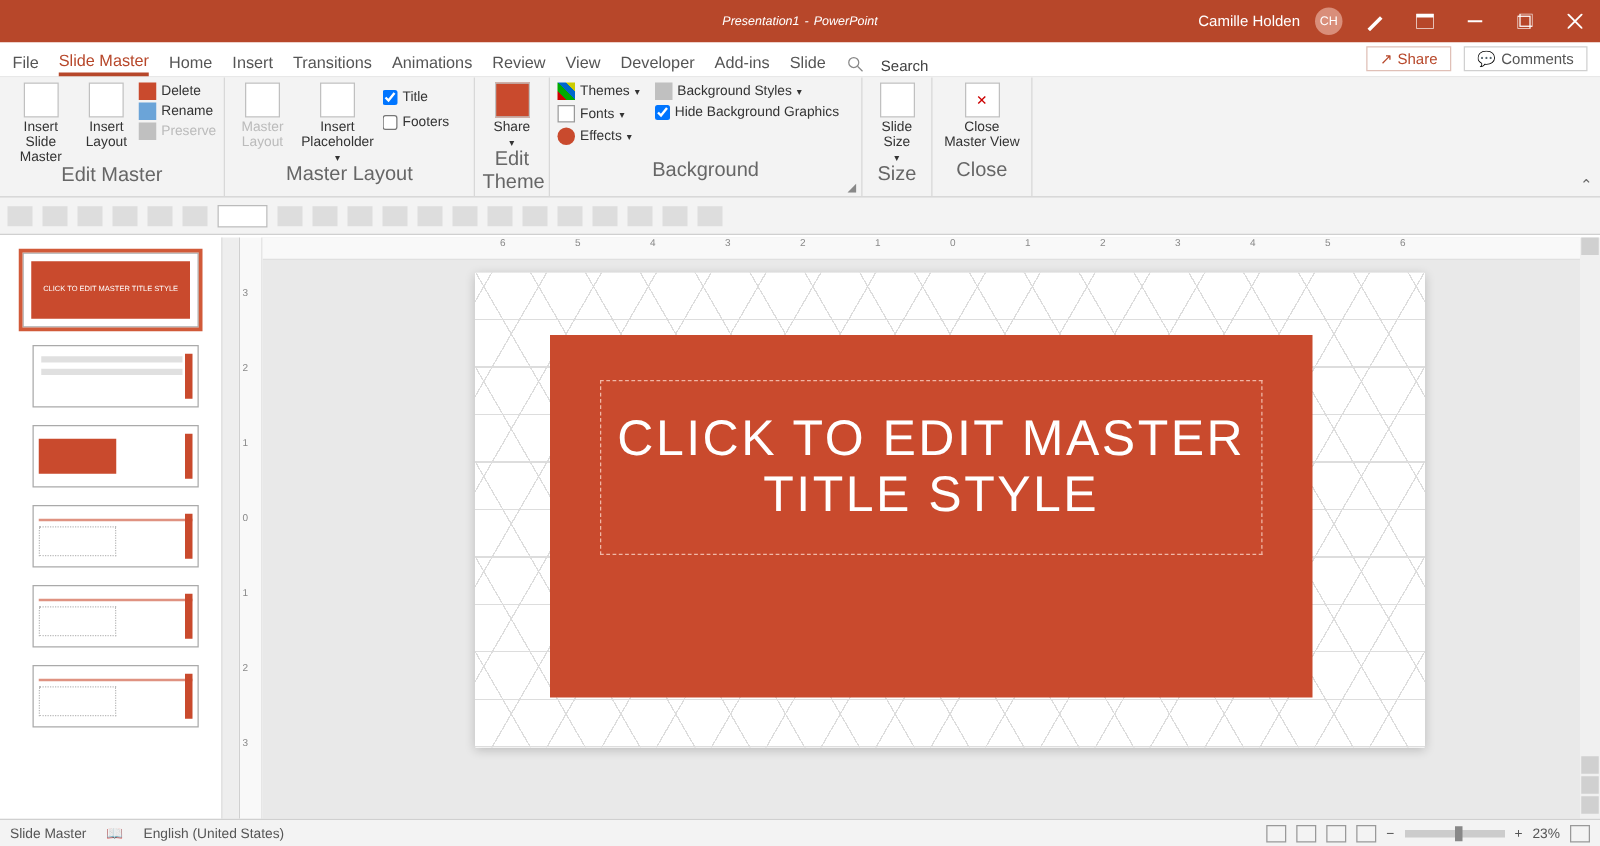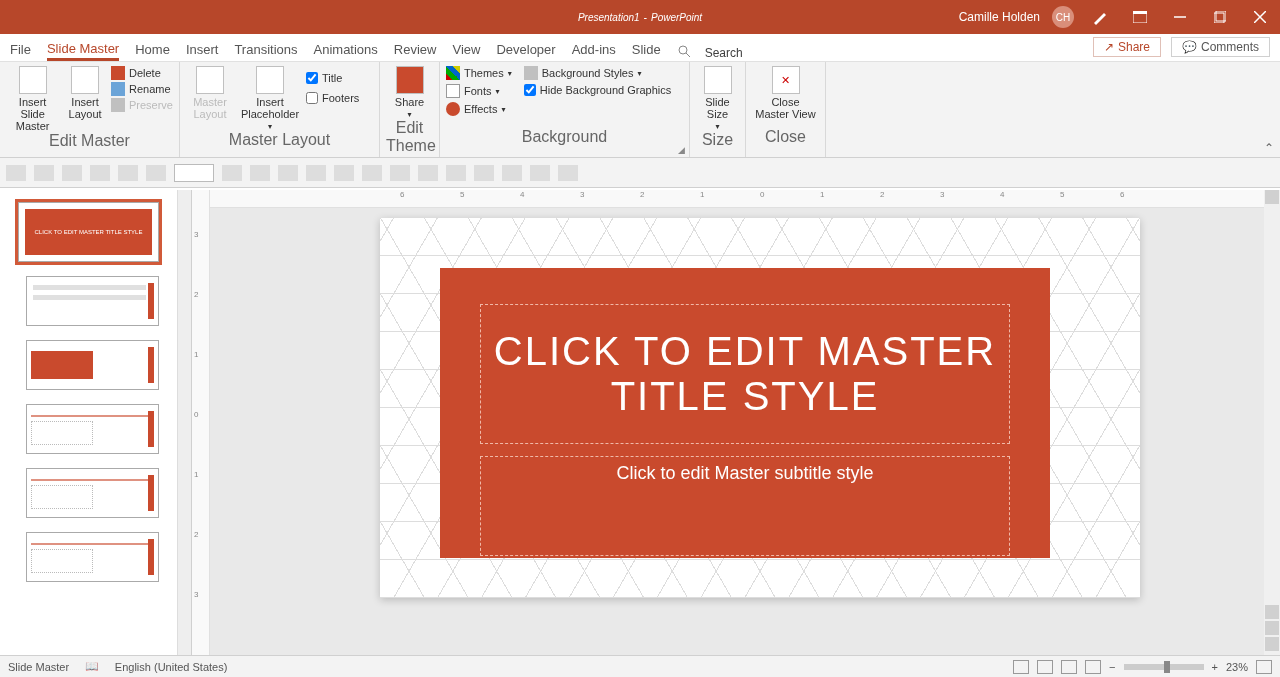--- a/index.html
+++ b/index.html
@@ -367,21 +367,20 @@
       <span style="left:670px">2</span>
       <span style="left:730px">3</span>
       <span style="left:790px">4</span>
       <span style="left:850px">5</span>
       <span style="left:910px">6</span>
     </div>
     <div class="canvas">
       <div class="hexbg"></div>
       <div class="redbox">
         <div class="ph title">CLICK TO EDIT MASTER TITLE STYLE</div>
-        <div class="ph sub">Click to edit Master subtitle style</div>
       </div>
     </div>
   </div>
 
   <div class="main-vscroll">
     <div class="arrow"></div>
     <div style="display:flex;flex-direction:column;gap:2px;margin-bottom:4px">
       <div class="arrow"></div>
       <div class="arrow"></div>
       <div class="arrow"></div>

